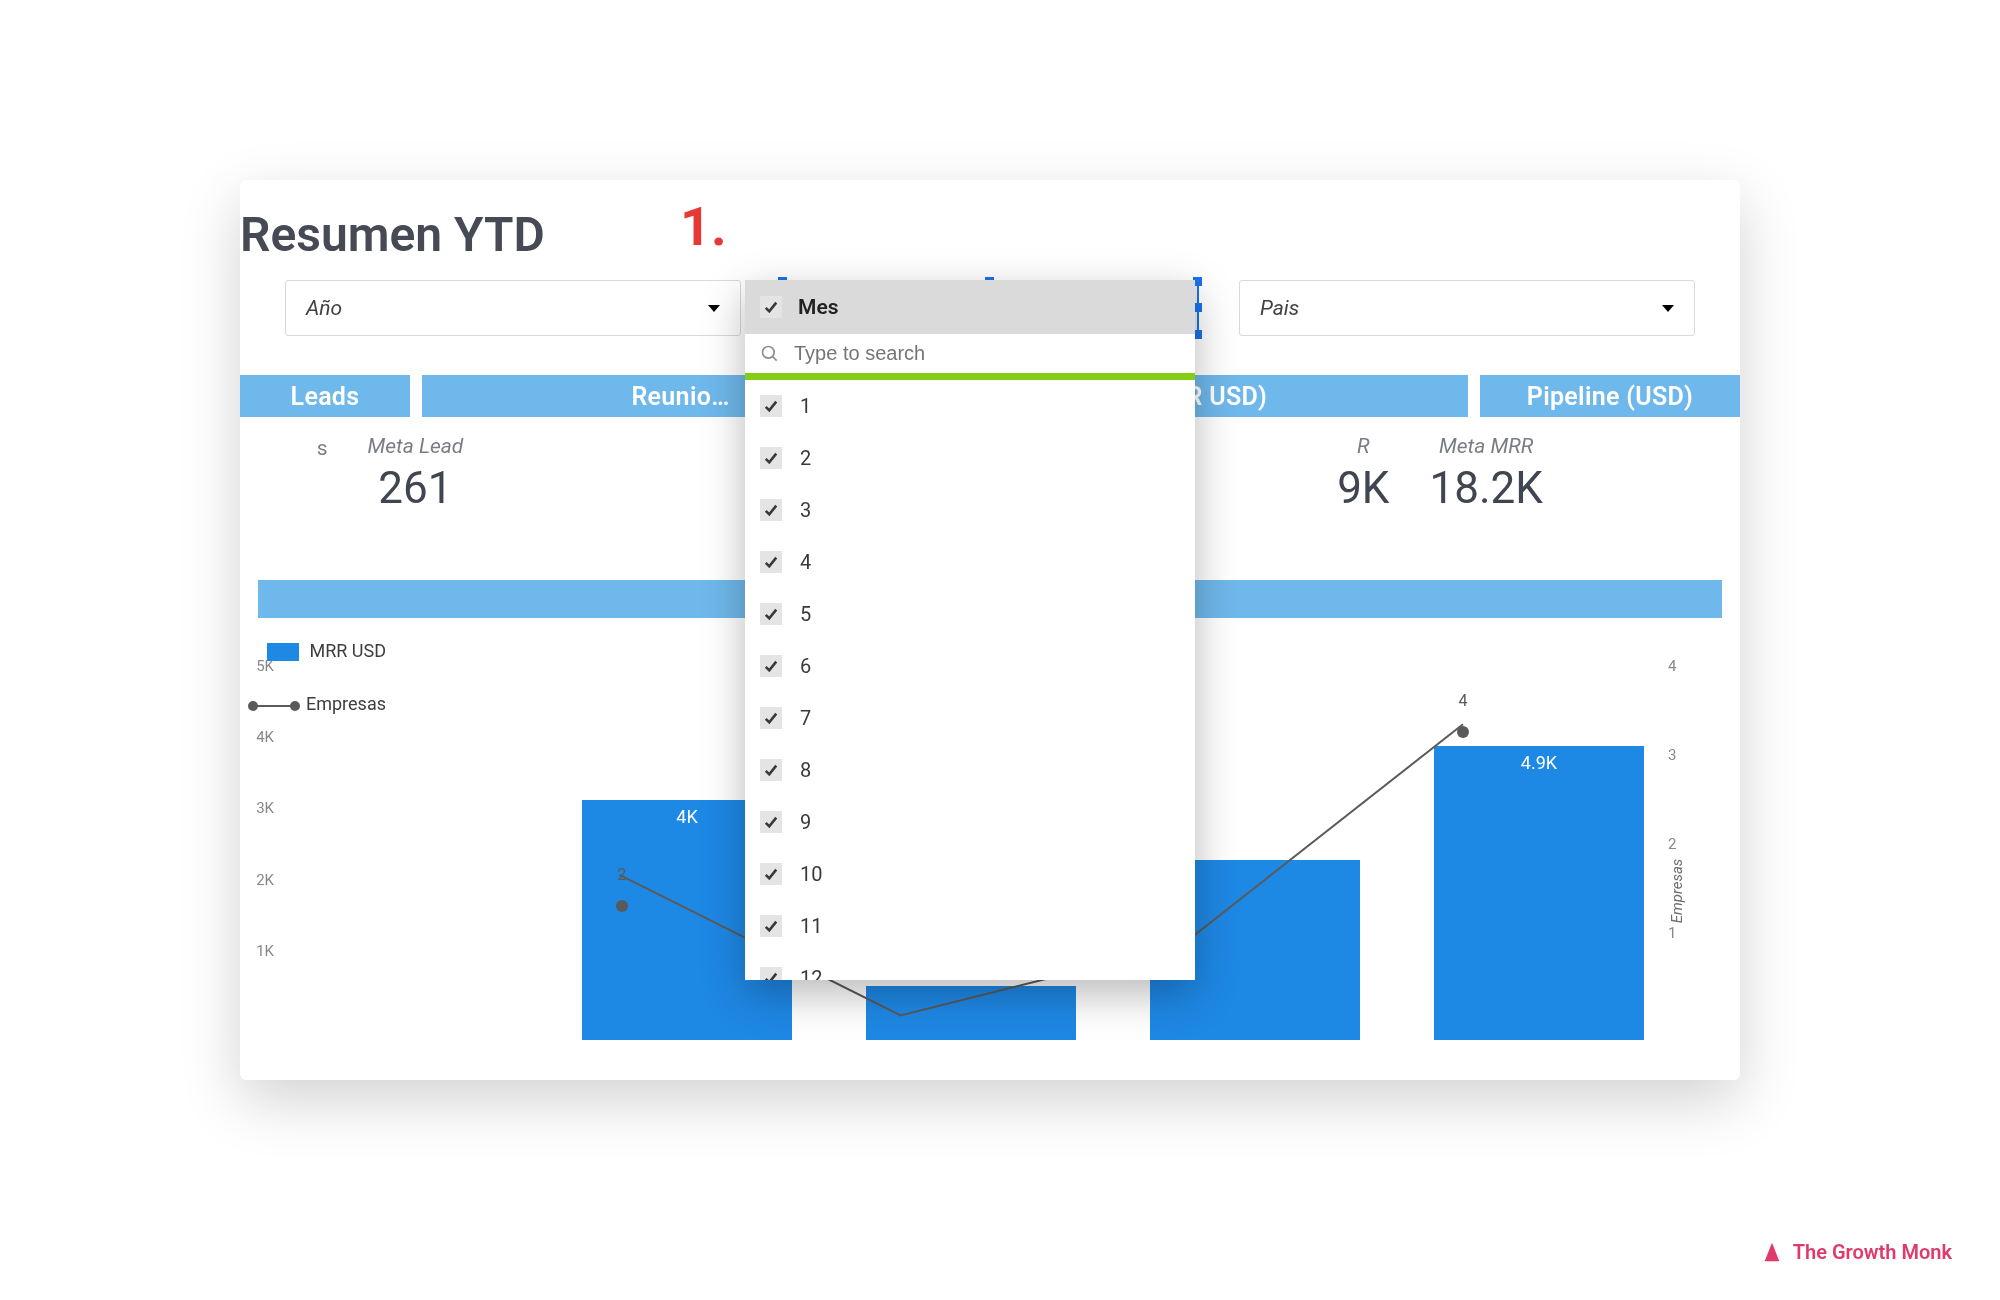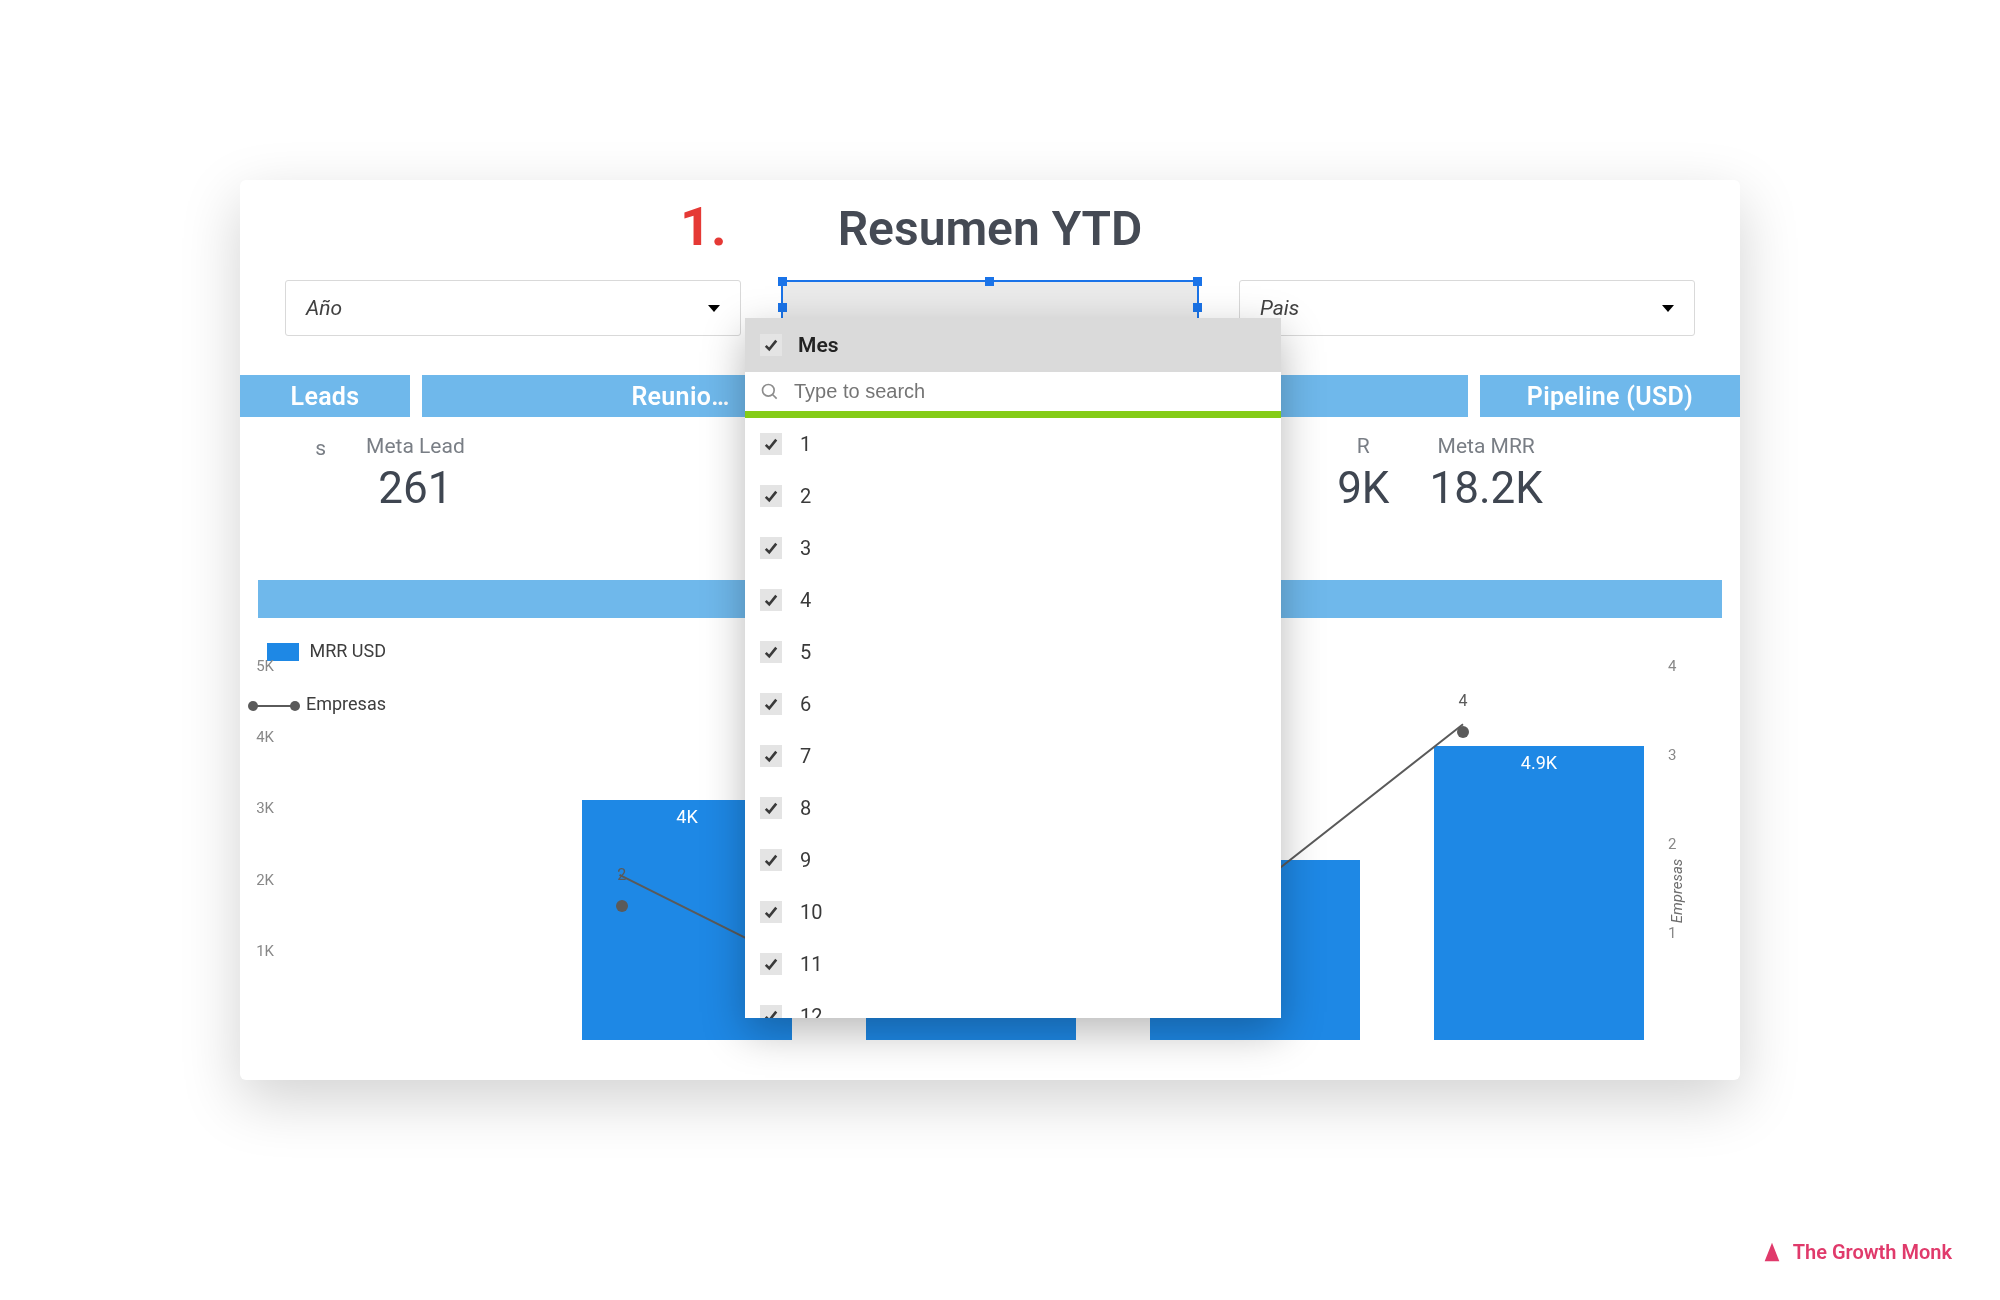--- a/index.html
+++ b/index.html
@@ -8,61 +8,61 @@
 
     
     .card {
       position:absolute; left:240px; top:180px; width:1500px; height:900px;
       background:#fff; border-radius:6px;
       box-shadow:0 20px 60px rgba(0,0,0,.18);
       overflow:hidden;
     }
 
     
-    .title-row { position:absolute; top:20px; left:0; right:0; text-align:center; font-size:48px; font-weight:600; color:#454a54; }
+    .title-row { position:absolute; top:26px; left:0; right:0; font-size:48px; font-weight:600; color:#454a54; }
     .annot-1 { position:absolute; top:15px; left:440px; color:#e53935; font-size:54px; font-weight:700; }
 
     
     .filters { position:absolute; top:100px; left:45px; right:45px; height:56px; display:flex; gap:40px; }
     .select {
       flex:1; height:56px; background:#fff; border:1px solid #d9d9d9; border-radius:3px;
       display:flex; align-items:center; justify-content:space-between; padding:0 20px;
       font-size:21px; color:#414141;font-style:italic;
     }
     .caret { width:0; height:0; border-left:6px solid transparent; border-right:6px solid transparent; border-top:7px solid #000; }
 
     
     .select.open { position:relative; border:2px solid #1a73e8; padding:0; background:#eaeaea; }
     .sel-handle { position:absolute; width:9px; height:9px; background:#1a73e8; }
     .h-tl{top:-5px;left:-5px}.h-tr{top:-5px;right:-5px}.h-bl{bottom:-5px;left:-5px}.h-br{bottom:-5px;right:-5px}
     .h-tm{top:-5px;left:calc(50% - 5px)}.h-bm{bottom:-5px;left:calc(50% - 5px)}
     .h-ml{left:-5px;top:calc(50% - 5px)}.h-mr{right:-5px;top:calc(50% - 5px)}
 
     .dropdown-panel {
-      position:absolute; left:505px; top:100px; width:536px; height:700px;
+      position:absolute; left:505px; top:100px; width:450px; height:700px;
       background:#fff; box-shadow:0 14px 40px rgba(0,0,0,.28);
-      z-index:50; display:flex; flex-direction:column;margin-top:38px;
+      z-index:50; display:flex; flex-direction:column;
     }
     .dd-header { display:flex; align-items:center; height:54px; background:#dadada; padding:0 15px; font-size:21px; font-weight:600; color:#222; gap:16px; }
     .dd-search { display:flex; align-items:center; height:46px; padding:0 15px; gap:14px; border-bottom:7px solid #84cc16; }
     .dd-search input { border:0; outline:0; font-size:20px; color:#8d8d8d; flex:1; background:transparent; }
     .dd-list { flex:1; overflow:hidden; }
     .dd-item { display:flex; align-items:center; height:52px; padding:0 15px; gap:18px; font-size:20px; color:#3a3a3a; }
     .chk { width:22px; height:22px; background:#e4e4e4; display:flex; align-items:center; justify-content:center; }
     .chk svg { width:14px; height:14px; stroke:#3a3a3a; stroke-width:3; fill:none; }
 
     
     .kpi-row { position:absolute; top:195px; left:0; right:0; height:42px; display:flex; gap:12px; padding:0 0px; }
     .kpi-pill { flex:1; background:#6fb8eb; color:#fff; font-size:25px; font-weight:600; display:flex; align-items:center; justify-content:center; letter-spacing:.3px; }
     .kpi-pill.first{border-radius:0}
 
     .kpi-values { position:absolute; top:244px; left:0; right:0; height:90px; display:flex; }
     .kpi-cell { flex:1; display:flex; gap:40px; justify-content:center; align-items:flex-start; padding-top:10px; }
     .kpi-metric { text-align:center; }
-    .kpi-label { font-size:21px; color:#797e85; margin-bottom:4px; white-space:nowrap; }
+    .kpi-label { font-size:21px; color:#797e85; margin-bottom:4px; white-space:nowrap;font-style:italic; }
     .kpi-num { font-size:44px; color:#3f4651; font-weight:400; }
     .kpi-trunc-left{ color:#797e85; font-size:21px; align-self:flex-start; padding-top:2px; }
 
     
     .section-bar { position:absolute; left:18px; right:18px; top:400px; height:38px; background:#6fb8eb; }
 
     
     .chart { position:absolute; left:0; right:20px; top:460px; bottom:0; }
     .legend { position:absolute; left:12px; top:0; display:flex; gap:32px; align-items:flex-end; font-size:18px; color:#3d3d3d;flex-direction:column; }
     .leg-box { width:32px; height:18px; background:#1e88e5; display:inline-block; margin-right:10px; vertical-align:middle; }

